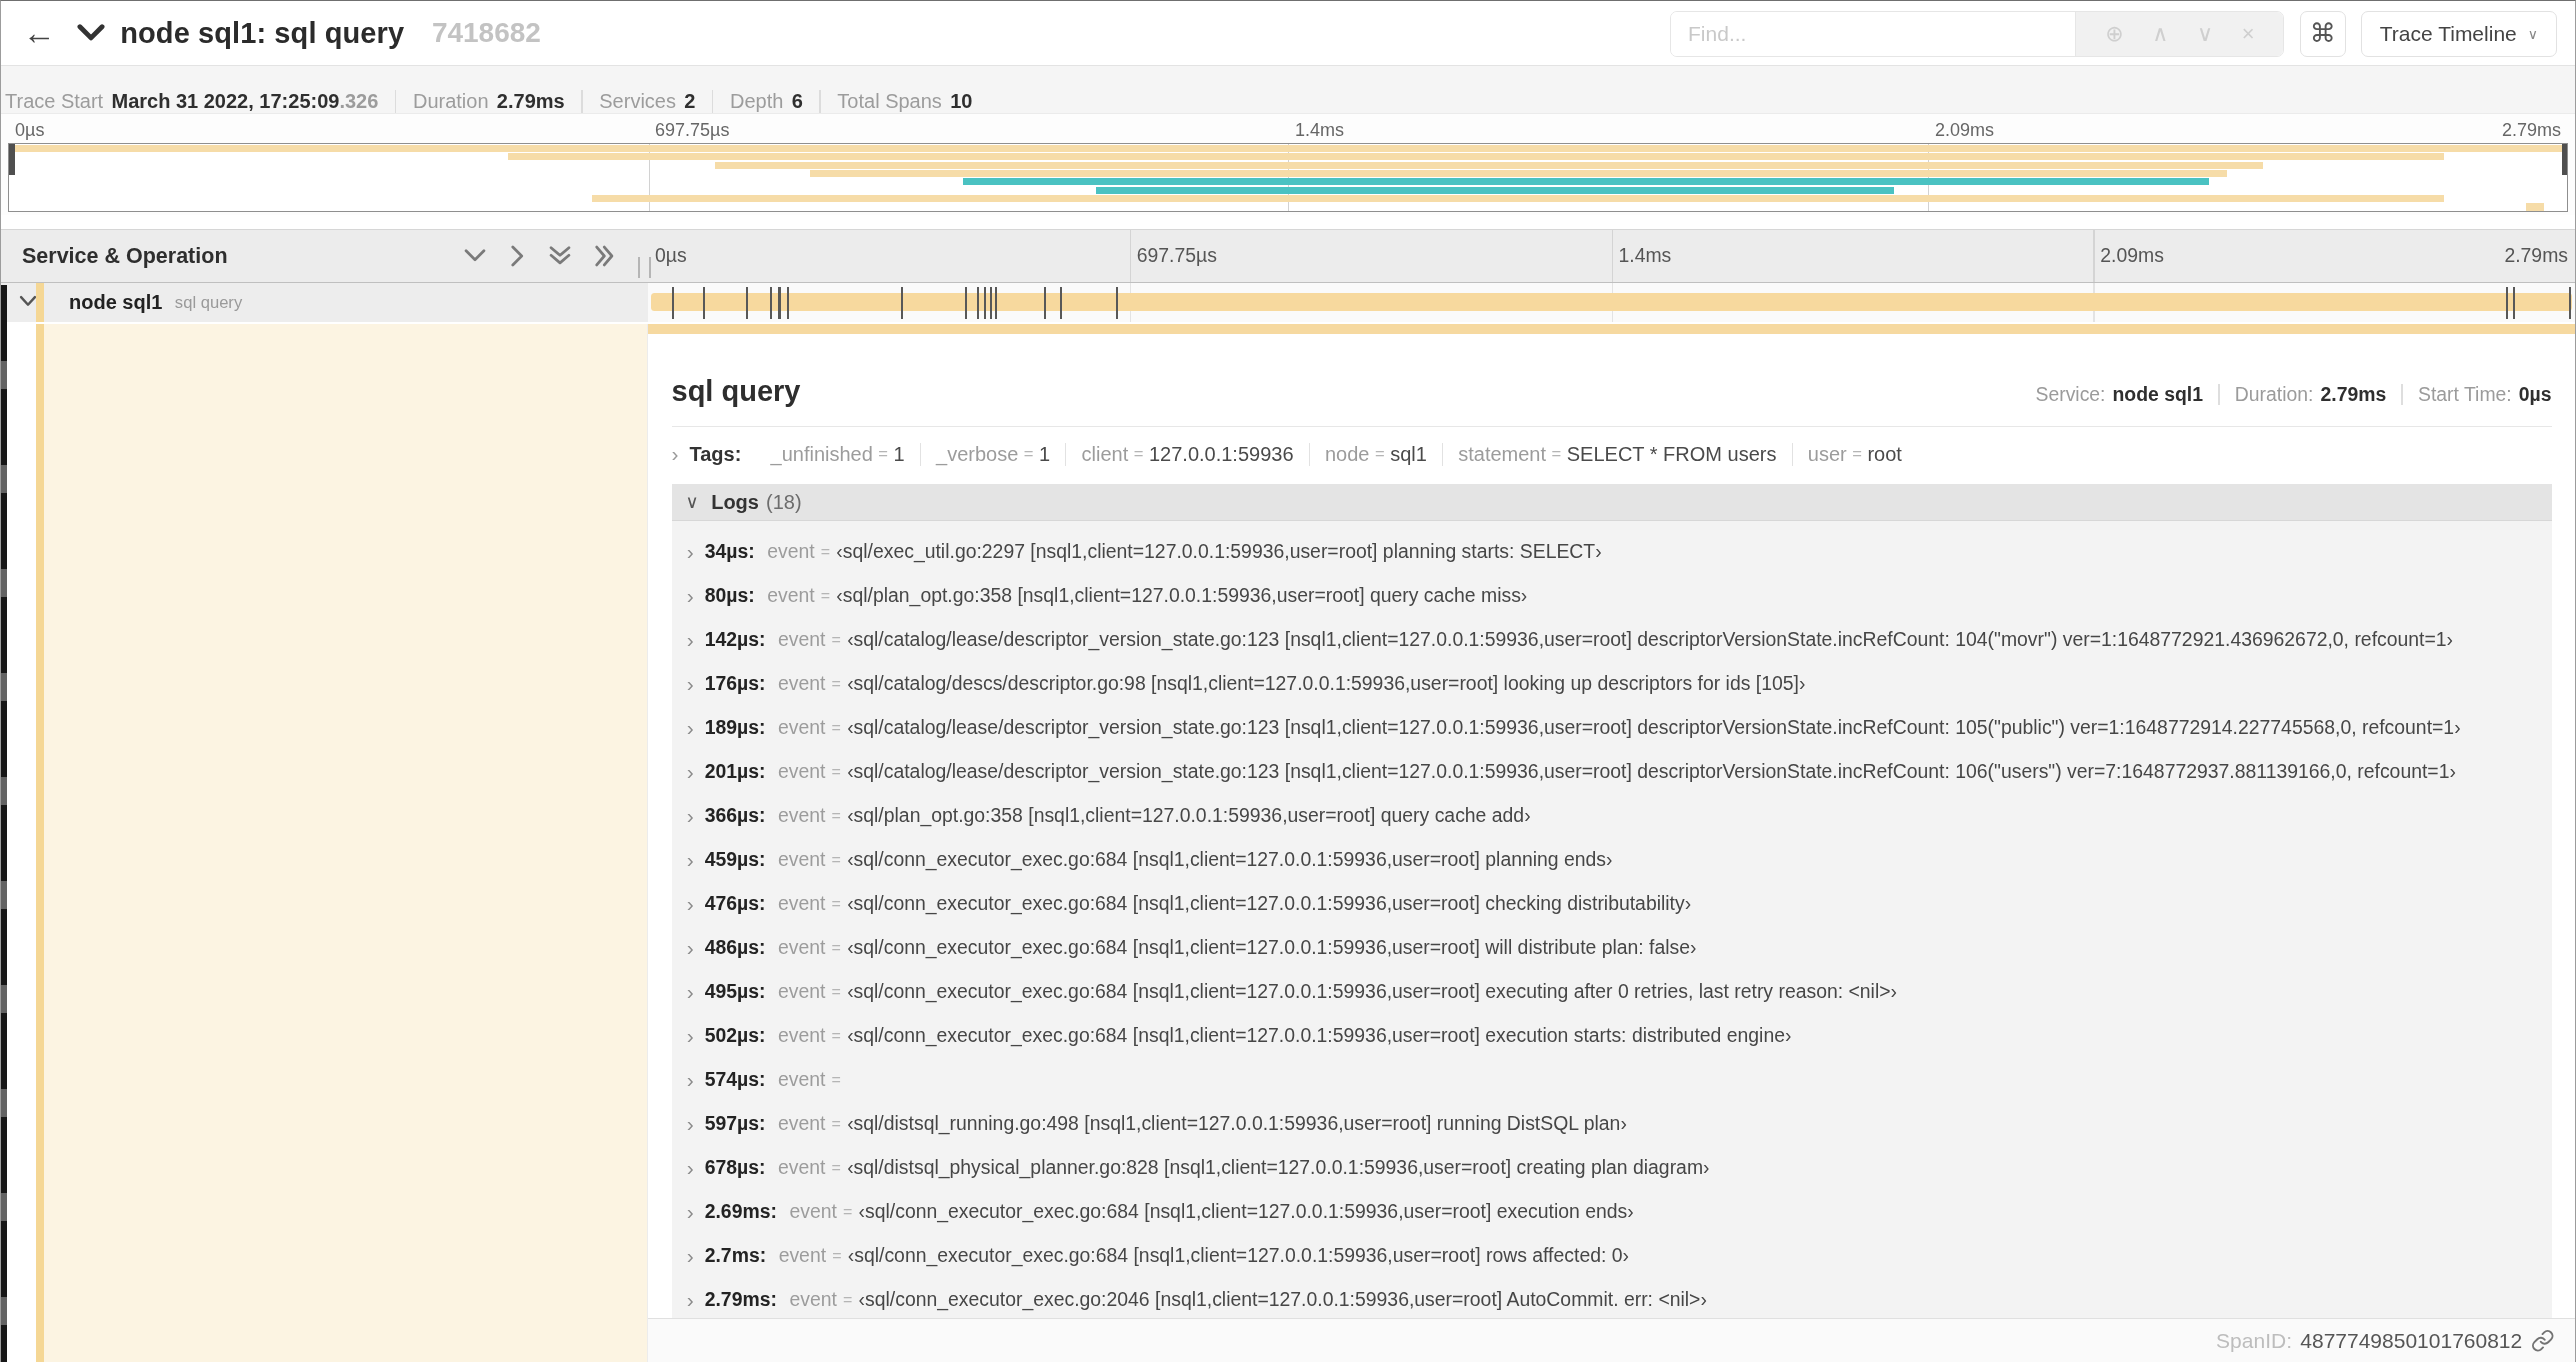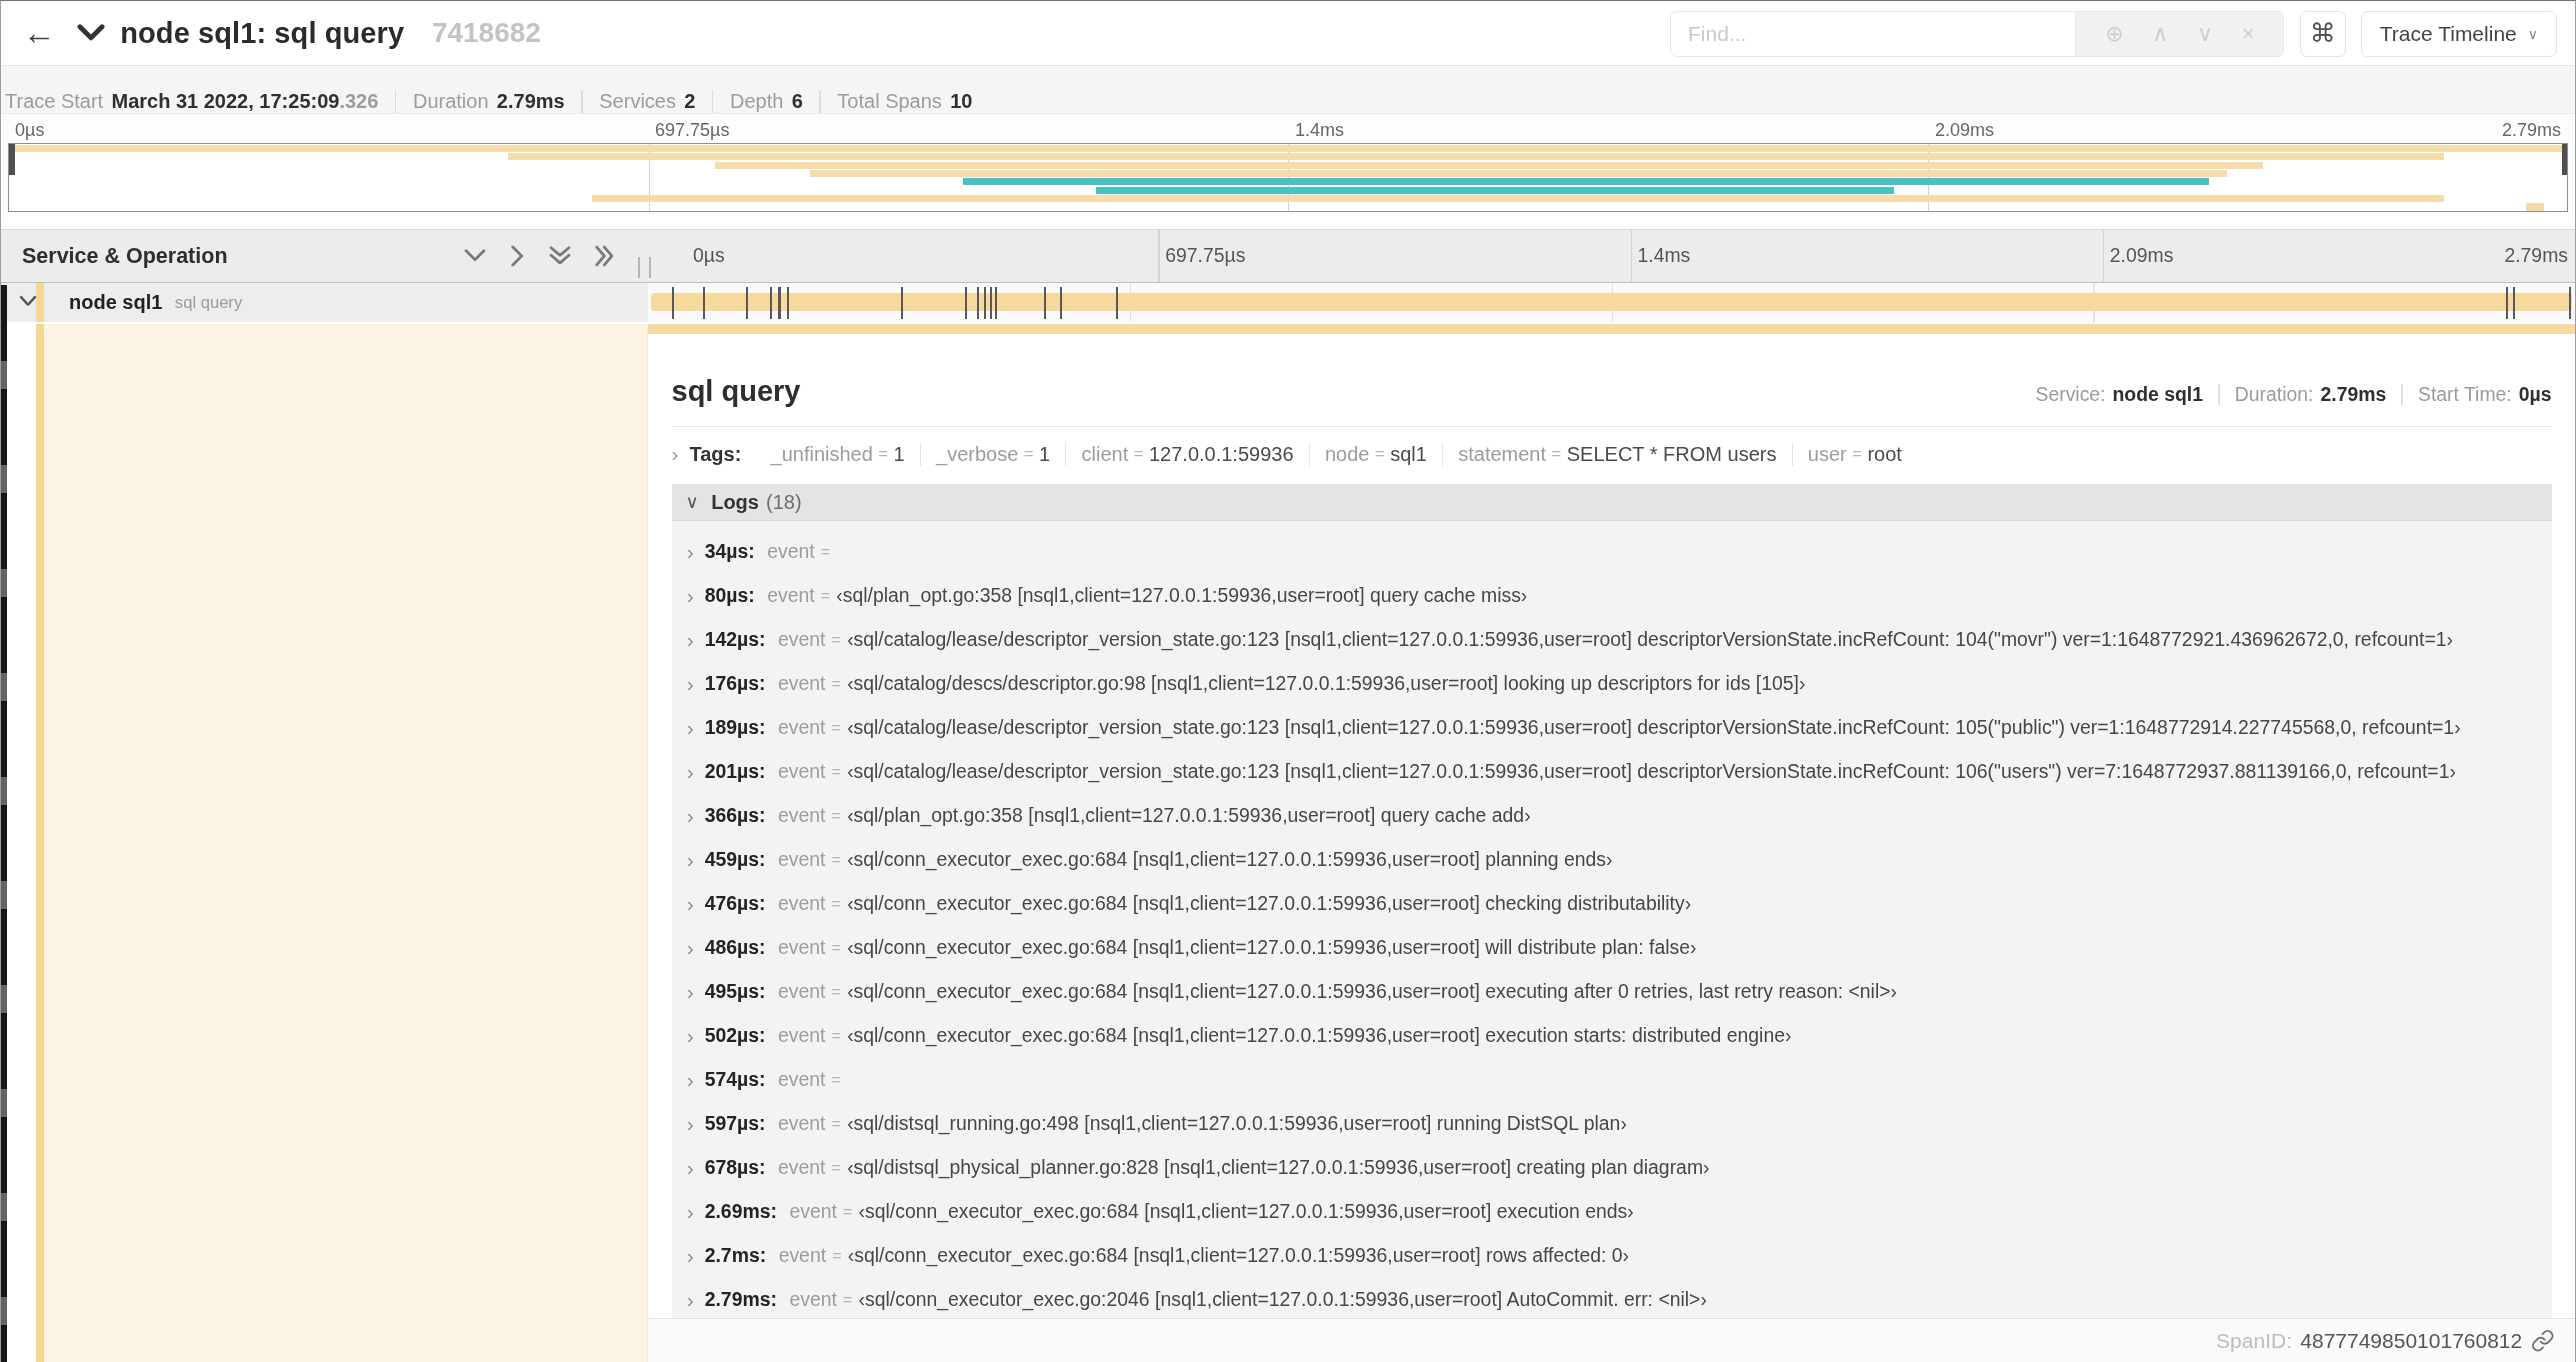--- a/index.html
+++ b/index.html
@@ -46,21 +46,21 @@
   .t3 { left:75%; padding-left:7px; } .t4 { right:7px; }
   .mini-canvas { position:relative; height:69px; border:1.4px solid #8f8f8f; background:#fff; overflow:hidden; cursor:crosshair; }
   .mini-grid { position:absolute; top:0; bottom:0; width:1.4px; background:#d2d2d2; }
   .mini-span { position:absolute; height:10.5%; }
   .scrub { position:absolute; top:0; width:5.5px; height:30.5px; background:#4f4f4f; cursor:col-resize; z-index:5; }
   .scrub.left { left:0; } .scrub.right { right:0; }
 
   .gap-strip { height:14px; background:#fff; }
 
   
-  .grid-header { height:54px; display:flex; background:#ececec; border-top:0.7px solid #d6d6d6; border-bottom:1.4px solid #bfbfbf;gap:38px; }
+  .grid-header { height:54px; display:flex; background:#ececec; border-top:0.7px solid #d6d6d6; border-bottom:1.4px solid #bfbfbf; }
   .gh-left { width:647px; position:relative; display:flex; align-items:center; padding-left:21px; }
   .gh-title { font-size:21.5px; font-weight:700; color:#2e2e2e; }
   .gh-icons { position:absolute; right:32px; display:flex; gap:23.5px; align-items:center; }
   .gh-icons svg { display:block; cursor:pointer; }
   .col-resizer { position:absolute; right:-2.8px; bottom:4.2px; width:12.5px; height:21px; cursor:col-resize;
     border-left:2.1px solid #b5b5b5; border-right:2.1px solid #b5b5b5; }
   .gh-right { flex:1; position:relative; }
   .grid-ticks { position:absolute; inset:0; font-size:19.4px; color:#555; }
   .grid-ticks .tick { top:14px; }
   .vline { position:absolute; top:0; bottom:0; width:1.4px; background:#d4d4d4; }
@@ -354,20 +354,21 @@
             <span class="logs-label">Logs</span>
             <span class="logs-count">(18)</span>
           </div>
           <div class="logs-list">
 
               <div class="log-entry">
                 <span class="log-chevron">›</span>
                 <span class="log-time">34µs:</span>
                 <span class="log-key">event</span>
                 <span class="log-eq">=</span>
+                <span class="log-val">‹sql/exec_util.go:2297 [nsql1,client=127.0.0.1:59936,user=root] planning starts: SELECT›</span>
               </div>
 
               <div class="log-entry">
                 <span class="log-chevron">›</span>
                 <span class="log-time">80µs:</span>
                 <span class="log-key">event</span>
                 <span class="log-eq">=</span>
                 <span class="log-val">‹sql/plan_opt.go:358 [nsql1,client=127.0.0.1:59936,user=root] query cache miss›</span>
               </div>
 

